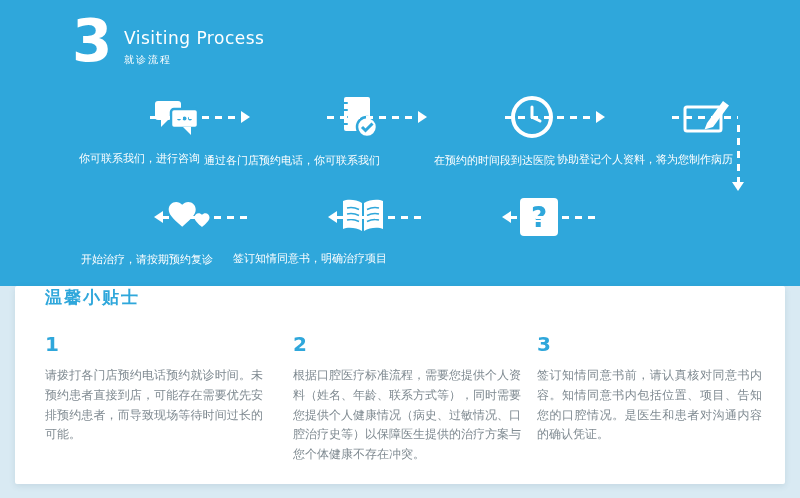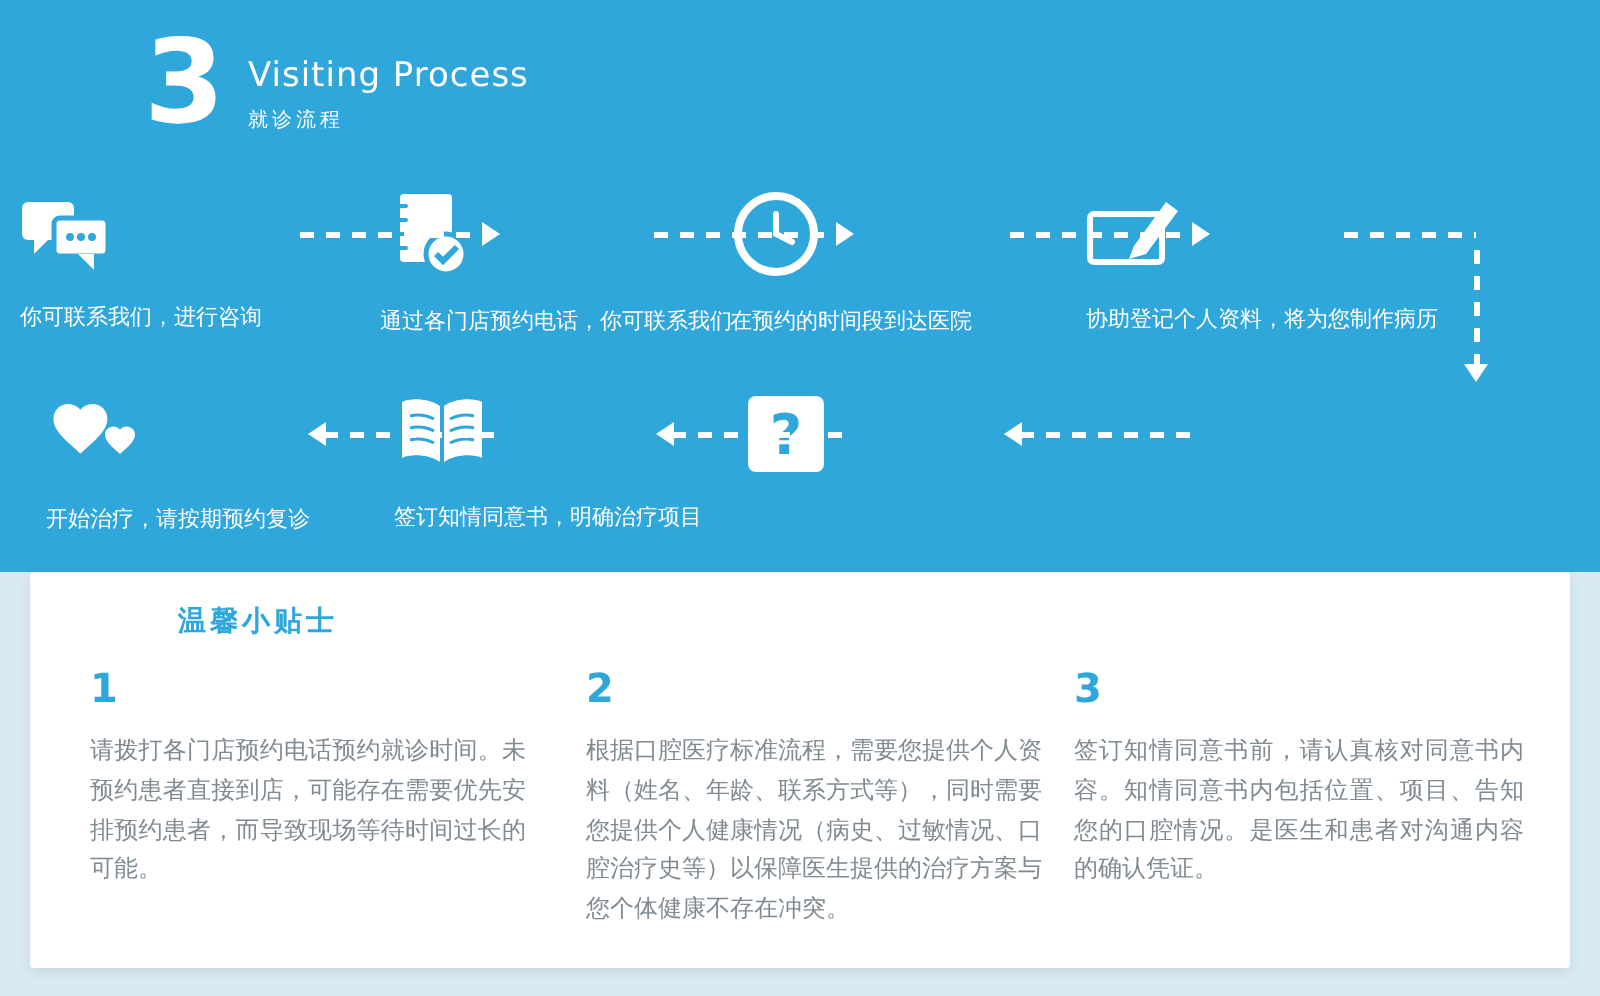--- a/index.html
+++ b/index.html
@@ -12,34 +12,34 @@
   .stage{position:relative;width:800px;height:498px;background:var(--bg-bottom);overflow:hidden;}
   .top{position:absolute;left:0;top:0;width:800px;height:286px;background:var(--primary-blue);}
 
   
   .step-num{position:absolute;left:72px;top:10px;font-size:58px;font-weight:bold;color:#fff;line-height:1.1;}
   .hdr-text{position:absolute;left:124px;top:28px;color:#fff;}
   .hdr-en{font-size:17px;letter-spacing:.5px;}
   .hdr-zh{font-size:10px;margin-top:5px;letter-spacing:2px;}
 
   
-  .step{position:absolute;width:190px;text-align:left;color:#fff;}
+  .step{position:absolute;width:190px;text-align:right;color:#fff;}
   .step .icon{display:inline-flex;align-items:center;justify-content:center;height:50px;}
   .step-label{margin-top:10px;font-size:11px;line-height:1.3;}
 
   
   .h-arrow{position:absolute;height:3px;background:repeating-linear-gradient(90deg,#fff 0,#fff 7px,transparent 7px,transparent 13px);}
   .h-arrow.right::after{content:'';position:absolute;right:-8px;top:-5px;border-left:9px solid #fff;border-top:6.5px solid transparent;border-bottom:6.5px solid transparent;}
   .h-arrow.left::before{content:'';position:absolute;left:-8px;top:-5px;border-right:9px solid #fff;border-top:6.5px solid transparent;border-bottom:6.5px solid transparent;}
   .v-arrow{position:absolute;width:3px;background:repeating-linear-gradient(180deg,#fff 0,#fff 7px,transparent 7px,transparent 13px);}
   .v-arrow::after{content:'';position:absolute;bottom:-8px;left:-5px;border-top:9px solid #fff;border-left:6.5px solid transparent;border-right:6.5px solid transparent;}
 
   
   .card{position:absolute;left:15px;top:286px;width:770px;height:198px;background:#fff;border-radius:2px;box-shadow:0 2px 6px rgba(40,80,110,.12);}
-  .tips-title{position:absolute;left:30px;top:16px;font-size:14px;font-weight:bold;color:var(--primary-blue);letter-spacing:2px;margin-left:44px;}
+  .tips-title{position:absolute;left:30px;top:0;font-size:17px;font-weight:bold;color:var(--primary-blue);letter-spacing:2px;}
   .tip{position:absolute;top:46px;}
   .tip-num{font-size:20px;font-weight:bold;color:var(--primary-blue);}
   .tip-text{margin-top:10px;font-size:12px;line-height:1.65;color:var(--text-gray);text-align:justify;}
   .tip1{left:30px;width:218px;}
   .tip2{left:278px;width:228px;}
   .tip3{left:522px;width:225px;}
 </style>
 </head>
 <body>
 

